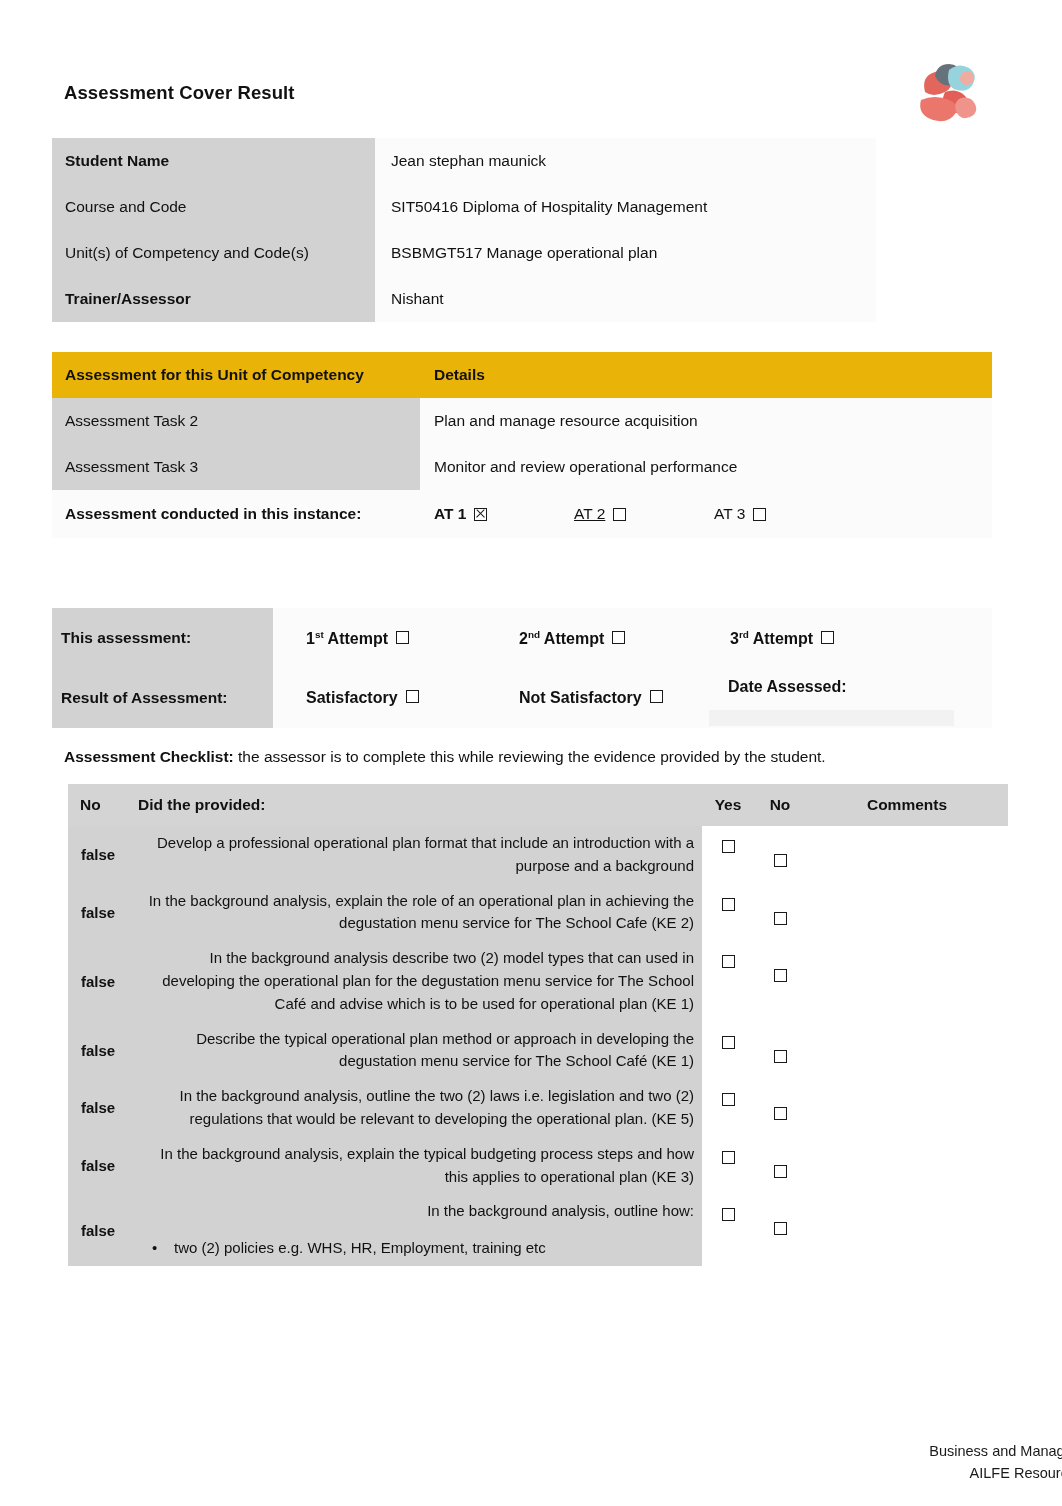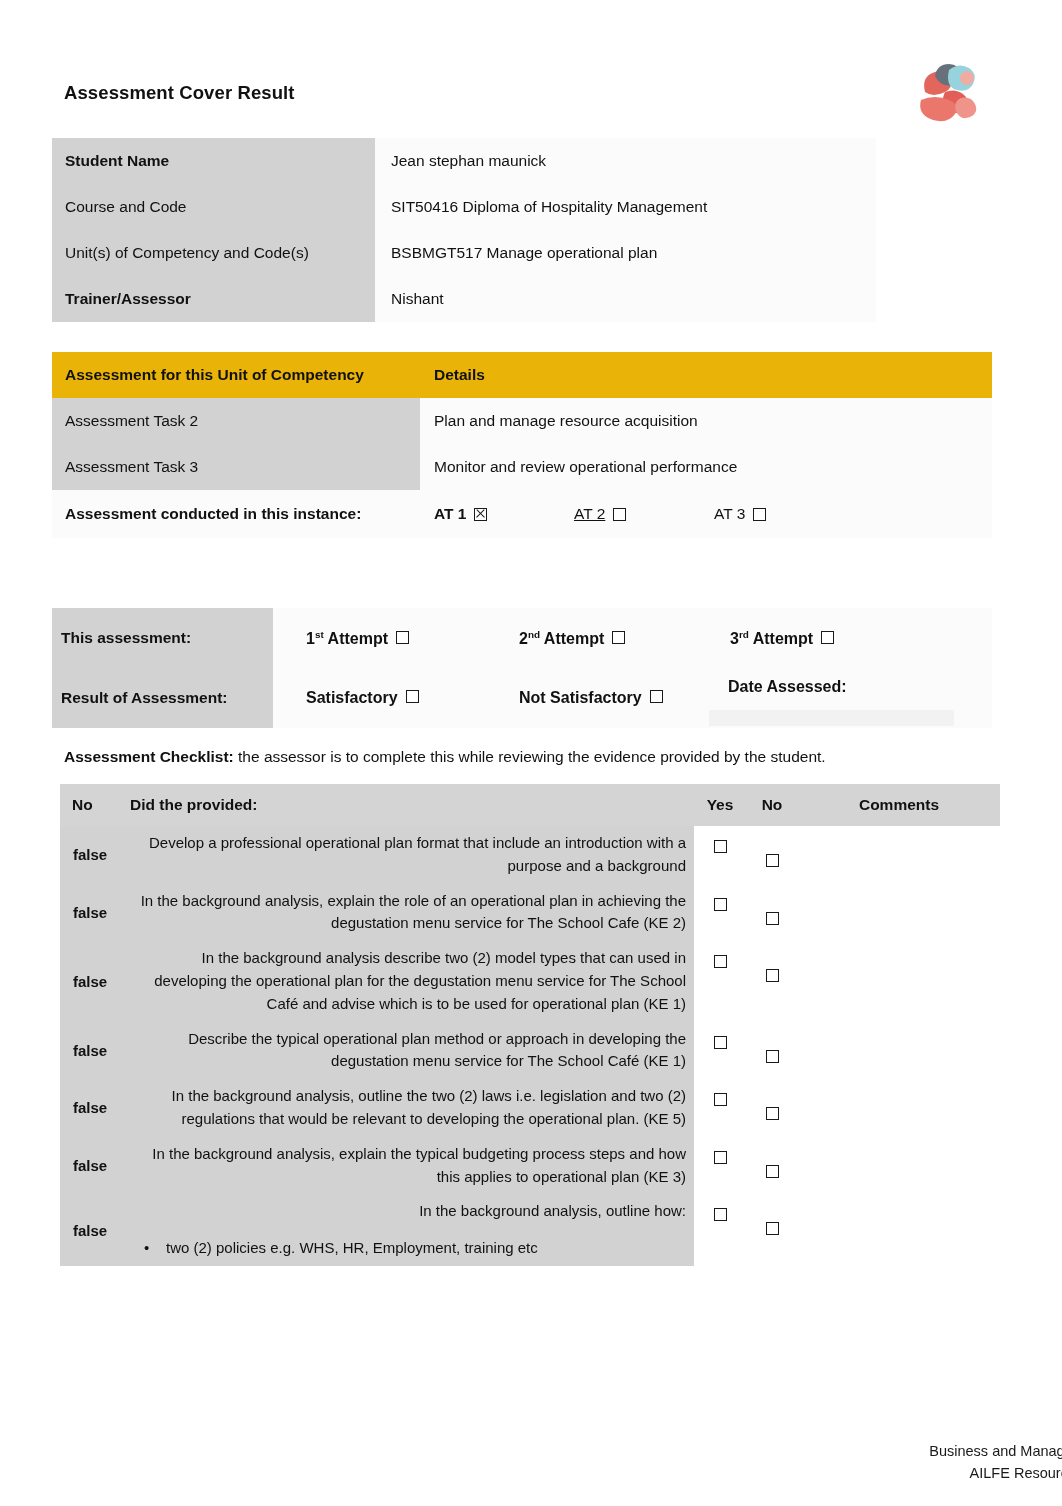--- a/index.html
+++ b/index.html
@@ -157,21 +157,21 @@
     position: absolute;
     left: 64px;
     top: 748px;
     font-size: 15.5px;
     width: 930px;
   }
 
   
   #t4 {
     position: absolute;
-    left: 60px;
+    left: 68px;
     top: 784px;
     width: 940px;
   }
   #t4 td { font-size: 15px; }
   #t4 .col-no    { width: 48px; text-align: center; font-weight: bold; }
   #t4 .col-task  { width: 556px; padding-left: 10px; padding-right: 8px; }
   #t4 .col-yes   { width: 52px; text-align: center; }
   #t4 .col-no2   { width: 52px; text-align: center; }
   #t4 .col-com   { }
 

